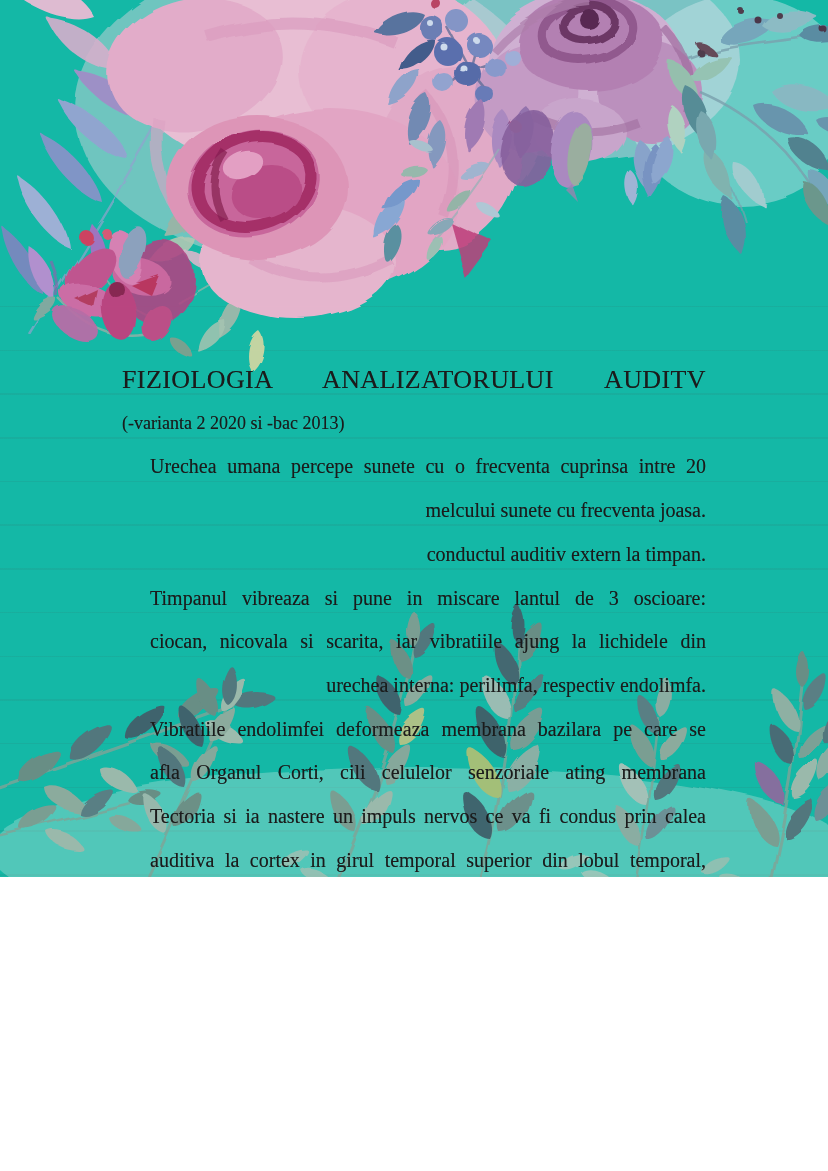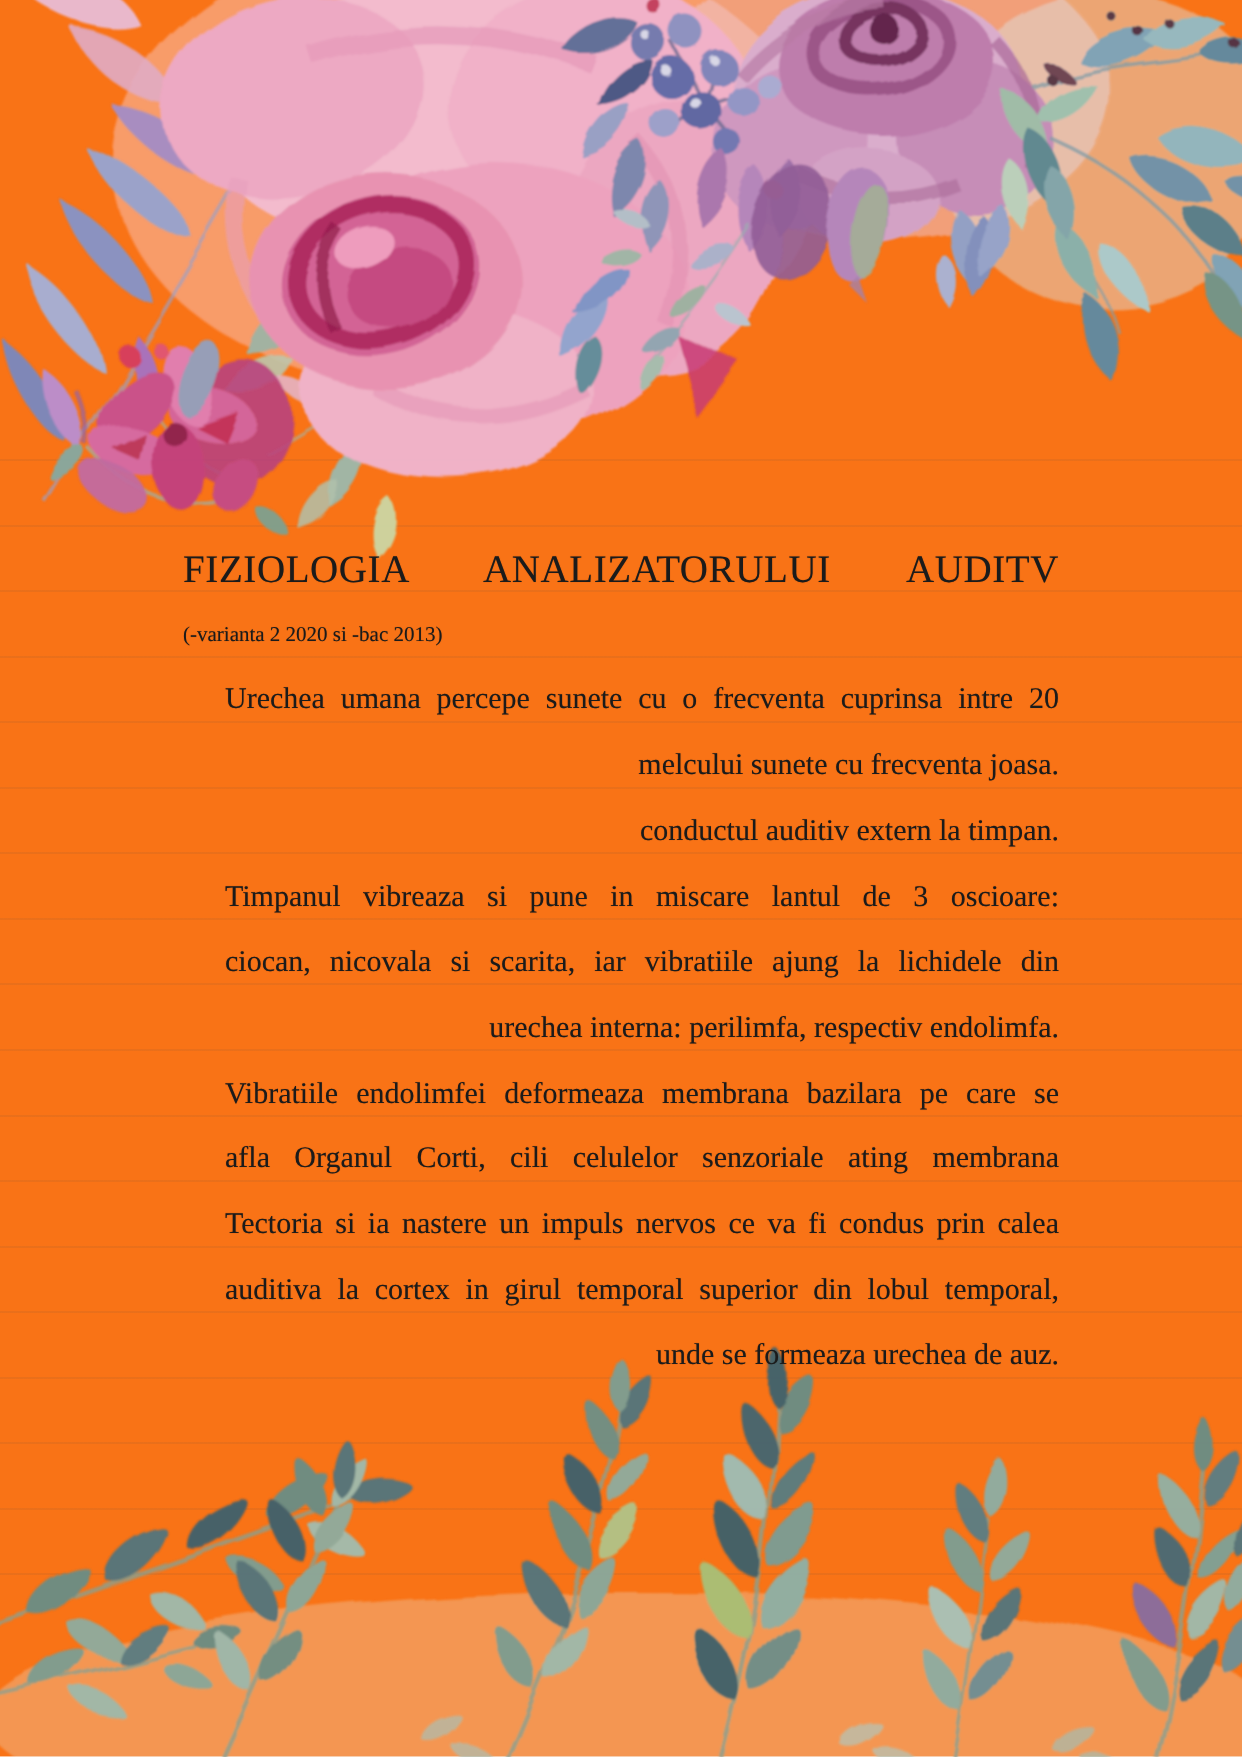--- a/index.html
+++ b/index.html
@@ -1,37 +1,37 @@
 <!DOCTYPE html>
 <html><head>
 <meta charset="utf-8">
 <style>
   html,body{margin:0;padding:0;background:#ffffff;}
   .page{
-    position:relative;width:828px;height:1171px;background:#f97316;overflow:hidden;
+    position:relative;width:828px;height:877px;background:#14b8a6;overflow:hidden;
     font-family:"Liberation Serif","DejaVu Serif",serif;
   }
   .floral{position:absolute;left:0;pointer-events:none;}
   #topFloral{top:0;z-index:2;}
   #bottomFloral{bottom:0;z-index:2;}
   .rules{
     position:absolute;left:0;top:306px;width:828px;height:748px;z-index:1;
     background:repeating-linear-gradient(180deg,
       rgba(70,70,70,0.085) 0px, rgba(70,70,70,0.085) 1.4px,
       transparent 1.4px, transparent 43.7px);
   }
   .text{
     position:absolute;left:122px;top:358px;width:584px;z-index:3;
     color:#1b1b1b;text-shadow:0 0 0.6px rgba(27,27,27,0.45);
   }
   h1.title{
     margin:0;font-size:26px;font-weight:400;line-height:43.7px;letter-spacing:0.4px;
     text-align:justify;text-align-last:justify;
   }
-  .subtitle{font-size:14px;line-height:43.7px;}
+  .subtitle{font-size:18px;line-height:43.7px;}
   .ln{font-size:20px;line-height:43.7px;text-align:right;}
   .j{text-align:justify;text-align-last:justify;margin-left:28px;}
 </style>
 </head>
 <body>
 
 <div class="page">
 
   <div class="rules"></div>
 

